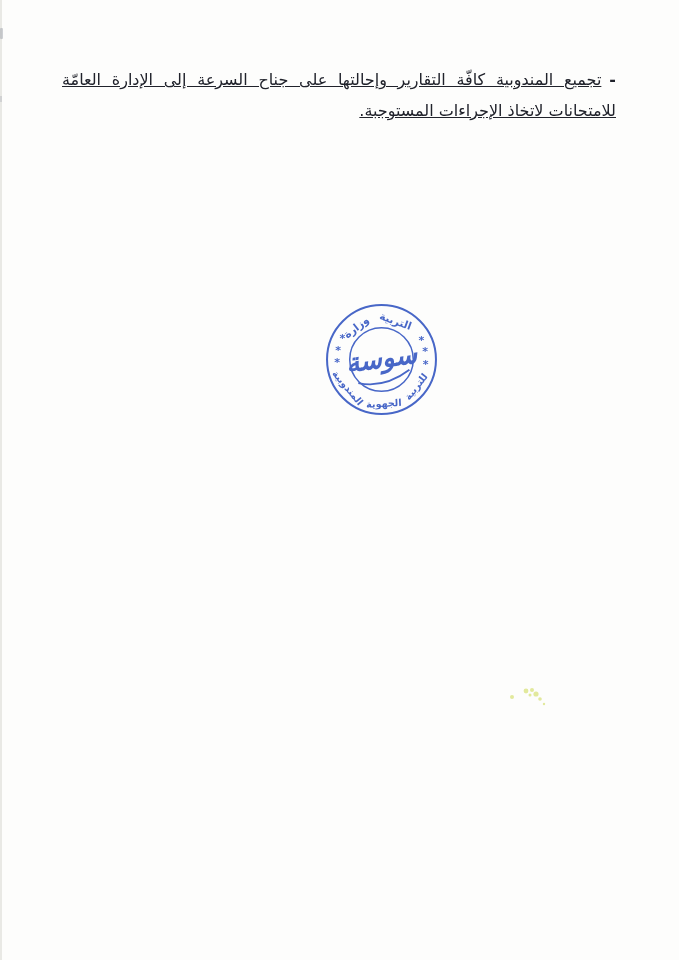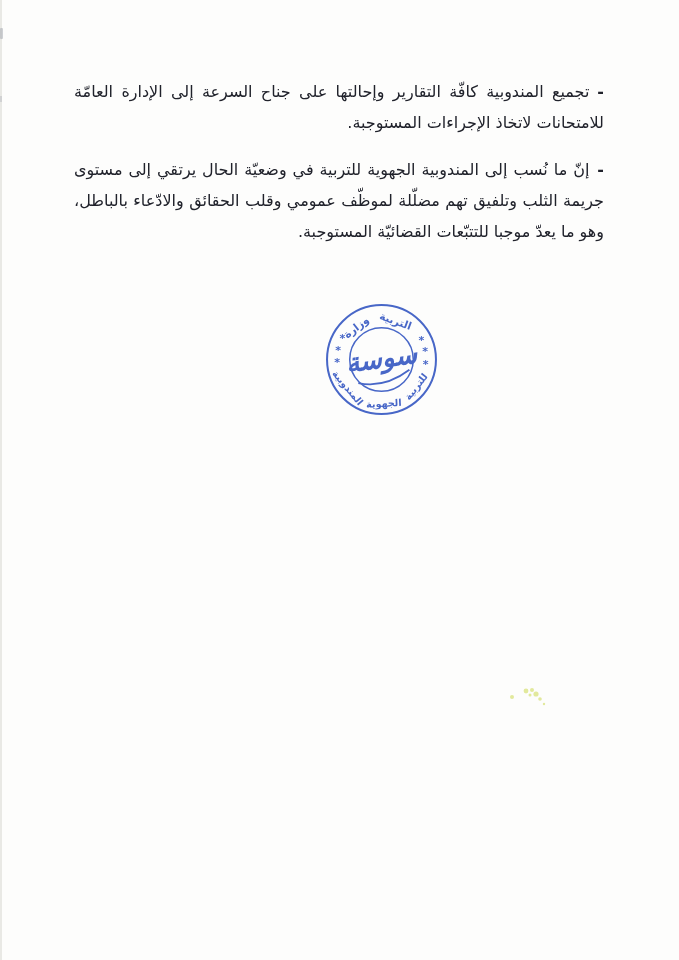--- a/index.html
+++ b/index.html
@@ -14,21 +14,21 @@
   
   .content{
     position:absolute;
     top:60px;right:59px;width:562px;
     direction:rtl;
     text-align:justify;
     font-size:16px;
     line-height:31px;
     color:#20222b;
   }
-  .bullet{margin:16px;}
+  .bullet{margin:4px;text-decoration:underline;}
   .bullet .dash{display:inline-block;margin-left:8px;font-weight:bold;}
   .closing{margin:0;text-indent:17px;}
   
   .stamp{
     position:absolute;
     left:323px;top:300px;
     width:117px;height:119px;
     opacity:0.93;
   }
   .stamp svg{display:block;width:100%;height:100%;}
@@ -47,21 +47,20 @@
 <body>
 
 <div class="page">
 
   <div class="edge-line"></div>
   <div class="edge-speck"></div>
   <div class="edge-speck2"></div>
 
   <div class="content">
     <p class="bullet"><span class="dash">-</span><span>تجميع المندوبية كافّة التقارير وإحالتها على جناح السرعة إلى الإدارة العامّة للامتحانات لاتخاذ الإجراءات المستوجبة.</span></p>
-    <p class="bullet"><span class="dash">-</span><span>إنّ ما نُسب إلى المندوبية الجهوية للتربية في وضعيّة الحال يرتقي إلى مستوى جريمة الثلب وتلفيق تهم مضلّلة لموظّف عمومي وقلب الحقائق والادّعاء بالباطل، وهو ما يعدّ موجبا للتتبّعات القضائيّة المستوجبة.</span></p>
   </div>
 
   <div class="stamp" style="color: rgb(59, 92, 196);">
     <svg viewBox="0 0 116 116" xmlns="http://www.w3.org/2000/svg">
       <circle cx="58" cy="58" r="54" fill="none" stroke="currentColor" stroke-width="2"></circle>
       <circle cx="58" cy="58" r="31.5" fill="none" stroke="currentColor" stroke-width="1.5"></circle>
 
       <text class="arc-word" x="35.2" y="28.8" text-anchor="middle" fill="currentColor" transform="rotate(-38 35.2 28.8)">وزارة</text>
       <text class="arc-word" x="70.7" y="23.2" text-anchor="middle" fill="currentColor" transform="rotate(20 70.7 23.2)">التربية</text>
 

